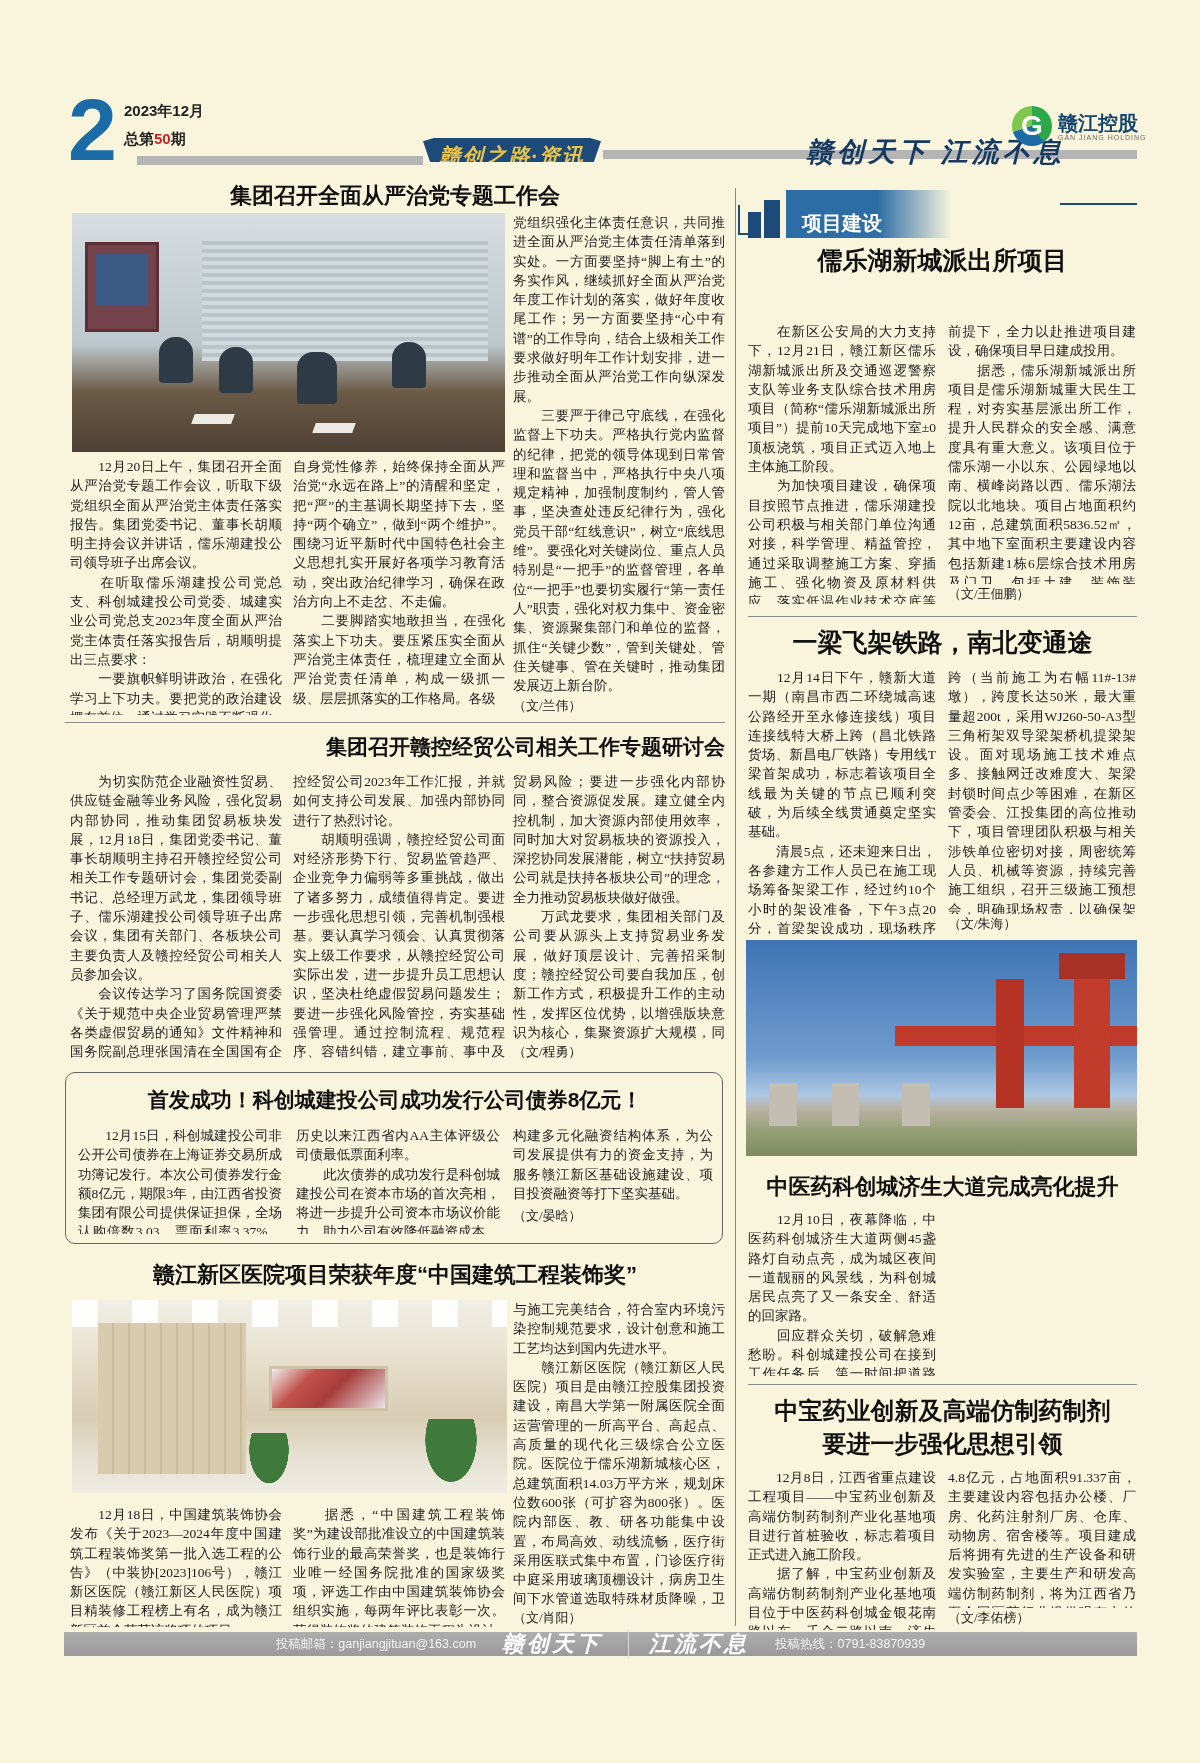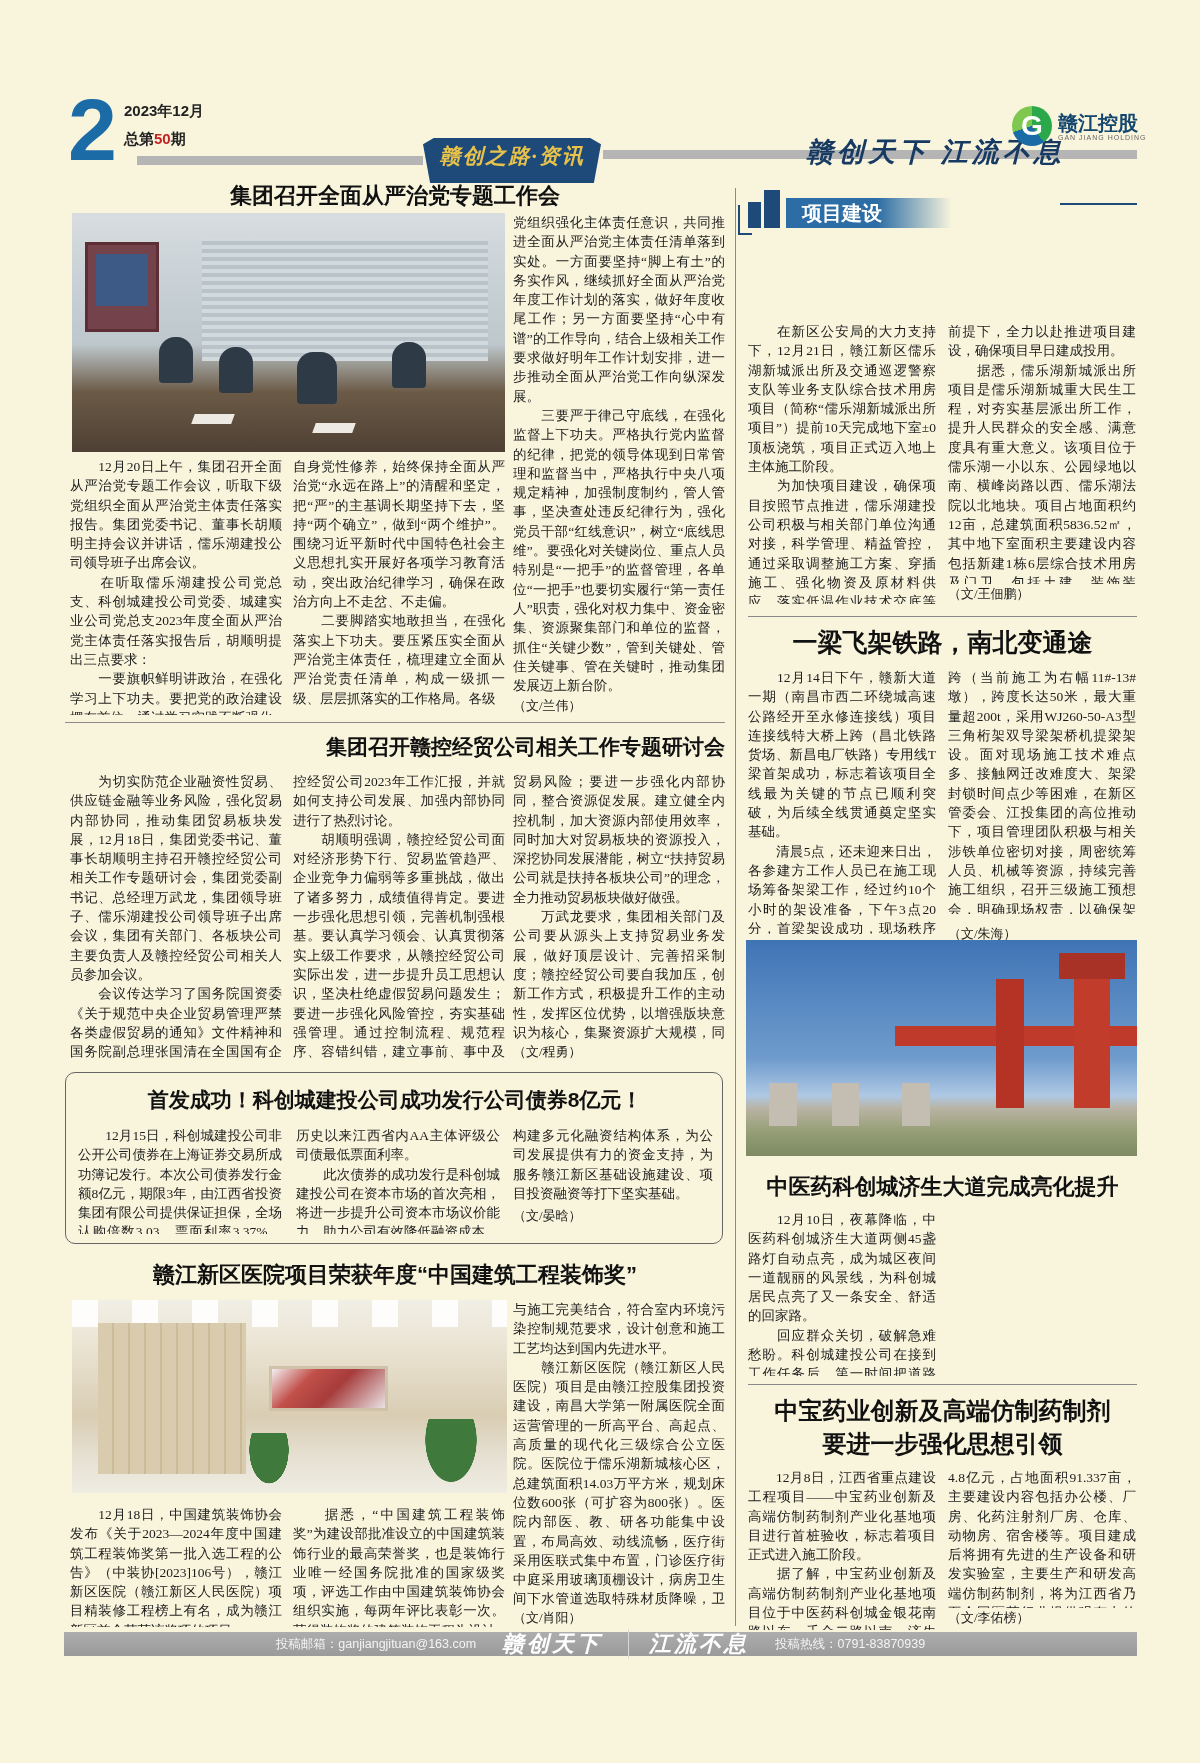--- a/index.html
+++ b/index.html
@@ -24,21 +24,21 @@
   .hl{font-family:"Liberation Sans",sans-serif;font-weight:bold;color:#111;text-align:center;}
   .col{width:212px;font-size:13.5px;line-height:19.3px;text-align:justify;white-space:pre-wrap;overflow:hidden;}
   .rcol{width:188px;font-size:13.5px;line-height:19.3px;text-align:justify;white-space:pre-wrap;overflow:hidden;}
   .byline{text-align:left;font-size:13px;line-height:19.3px;}
   .hr{background:#8a8a8a;height:1px;}
   .vr{background:#8a8a8a;width:1px;}
   .box{border:1px solid #666;border-radius:10px;}
   
   .badge-label{background:linear-gradient(to right,#2c6da5 0%,#2c6da5 55%,rgba(44,109,165,0) 100%);
                color:#fff;font-family:"Liberation Sans",sans-serif;font-weight:bold;font-size:20px;
-               line-height:30px;padding:0 70px 0 16px;}
+               line-height:30px;padding:18px 70px 0 16px;}
   .bld{background:#1d4a78;}
   
   .photo{overflow:hidden;}
   .ph1{background:linear-gradient(180deg,#d8dde0 0%,#cdd5d9 18%,#bdc7cc 55%,#6b5a46 75%,#4e4034 100%);}
   .ph1 .blinds{position:absolute;left:30%;top:10%;width:66%;height:52%;
       background:repeating-linear-gradient(180deg,#d3dade 0 4px,#b9c4ca 4px 8px);}
   .ph1 .screen{position:absolute;left:3%;top:12%;width:17%;height:38%;background:#74424a;
       box-shadow:inset 0 0 0 3px #5c2f36;}
   .ph1 .screen-inner{position:absolute;left:5.5%;top:17%;width:12%;height:22%;background:#3d5a86;}
   .ph1 .person{position:absolute;width:34px;height:46px;background:#2e3a45;border-radius:16px 16px 4px 4px;}
@@ -64,21 +64,21 @@
 </style>
 </head>
 <body>
 
 <div id="page">
 
   <div class="abs pagenum" style="left:68px;top:90px;">2</div>
   <div class="abs dateline" style="left:124px;top:102px;">2023年12月</div>
   <div class="abs dateline" style="left:124px;top:130px;"><span>总第</span><span class="issue-red">50</span><span>期</span></div>
   <div class="abs graybar" style="left:137px;top:156px;width:286px;"></div>
-  <div class="abs masthead" style="left:423px;top:138px;width:178px;height:45px;">赣创之路·资讯</div>
+  <div class="abs masthead" style="left:423px;top:138px;width:178px;height:24px;">赣创之路·资讯</div>
   <div class="abs graybar" style="left:603px;top:150px;width:534px;"></div>
   <div class="abs calli" style="left:806px;top:134px;">赣创天下 江流不息</div>
   <div class="abs" style="left:1012px;top:106px;display:flex;gap:6px;align-items:center;">
     <div class="logo-g">G</div>
     <div>
       <div class="logo-name">赣江控股</div>
       <div class="logo-sub">GAN JIANG HOLDING</div>
     </div>
   </div>
 
@@ -170,20 +170,21 @@
     <div style="display:flex;align-items:flex-end;gap:3px;">
       <div class="bld" style="width:13px;height:26px;"></div>
       <div class="bld" style="width:16px;height:38px;"></div>
     </div>
     <div class="badge-label">项目建设</div>
   </div>
   <div class="abs" style="left:1060px;top:203px;width:77px;height:2px;background:#1d4a78;"></div>
   <div class="abs" style="left:738px;top:205px;width:12px;height:28px;border-left:2px solid #1d4a78;border-bottom:2px solid #1d4a78;"></div>
 
   <div class="abs hl" style="left:748px;top:243px;width:389px;font-size:25px;line-height:35px;">
+    <div>儒乐湖新城派出所项目</div>
   </div>
   <div class="abs" style="left:748px;top:322px;">
     <div class="rcol" style="height:282px;">　　在新区公安局的大力支持下，12月21日，赣江新区儒乐湖新城派出所及交通巡逻警察支队等业务支队综合技术用房项目（简称“儒乐湖新城派出所项目”）提前10天完成地下室±0顶板浇筑，项目正式迈入地上主体施工阶段。
 　　为加快项目建设，确保项目按照节点推进，儒乐湖建投公司积极与相关部门单位沟通对接，科学管理、精益管控，通过采取调整施工方案、穿插施工、强化物资及原材料供应、落实低温作业技术交底等措施，提前完成±0顶板浇筑。下一步，儒乐湖建投公司将在确保施工安全、质量的</div>
   </div>
   <div class="abs" style="left:948px;top:322px;">
     <div class="rcol" style="height:262px;">前提下，全力以赴推进项目建设，确保项目早日建成投用。
 　　据悉，儒乐湖新城派出所项目是儒乐湖新城重大民生工程，对夯实基层派出所工作，提升人民群众的安全感、满意度具有重大意义。该项目位于儒乐湖一小以东、公园绿地以南、横峰岗路以西、儒乐湖法院以北地块。项目占地面积约12亩，总建筑面积5836.52㎡，其中地下室面积主要建设内容包括新建1栋6层综合技术用房及门卫，包括土建、装饰装修、机电安装、智能化等工程。</div>
     <div class="byline" style="width:188px;">（文/王佃鹏）</div>
   </div>
@@ -191,21 +192,21 @@
   <div class="abs hr" style="left:748px;top:616px;width:389px;"></div>
 
   <div class="abs hl" style="left:748px;top:626px;width:389px;font-size:25px;">一梁飞架铁路，南北变通途</div>
   <div class="abs" style="left:748px;top:668px;">
     <div class="rcol" style="height:266px;">　　12月14日下午，赣新大道一期（南昌市西二环绕城高速公路经开至永修连接线）项目连接线特大桥上跨（昌北铁路货场、新昌电厂铁路）专用线T梁首架成功，标志着该项目全线最为关键的节点已顺利突破，为后续全线贯通奠定坚实基础。
 　　清晨5点，还未迎来日出，各参建方工作人员已在施工现场筹备架梁工作，经过约10个小时的架设准备，下午3点20分，首梁架设成功，现场秩序井然，架梁过程平稳安全、有序可控。
 　　此处上跨铁路50mT梁共有三</div>
   </div>
   <div class="abs" style="left:948px;top:668px;">
     <div class="rcol" style="height:246px;">跨（当前施工为右幅11#-13#墩），跨度长达50米，最大重量超200t，采用WJ260-50-A3型三角桁架双导梁架桥机提梁架设。面对现场施工技术难点多、接触网迁改难度大、架梁封锁时间点少等困难，在新区管委会、江投集团的高位推动下，项目管理团队积极与相关涉铁单位密切对接，周密统筹人员、机械等资源，持续完善施工组织，召开三级施工预想会，明确现场权责，以确保架梁顺利进行，助推项目全线早日建成通车。</div>
-    <div class="byline" style="width:188px;margin-top:10px;">（文/朱海）</div>
+    <div class="byline" style="width:188px;">（文/朱海）</div>
   </div>
 
   <div class="abs photo ph3" style="left:746px;top:940px;width:391px;height:216px;">
     <div class="beam"></div>
     <div class="leg1"></div>
     <div class="leg2"></div>
     <div class="cab"></div>
     <div class="pier" style="left:6%;"></div>
     <div class="pier" style="left:22%;"></div>
     <div class="pier" style="left:40%;"></div>

